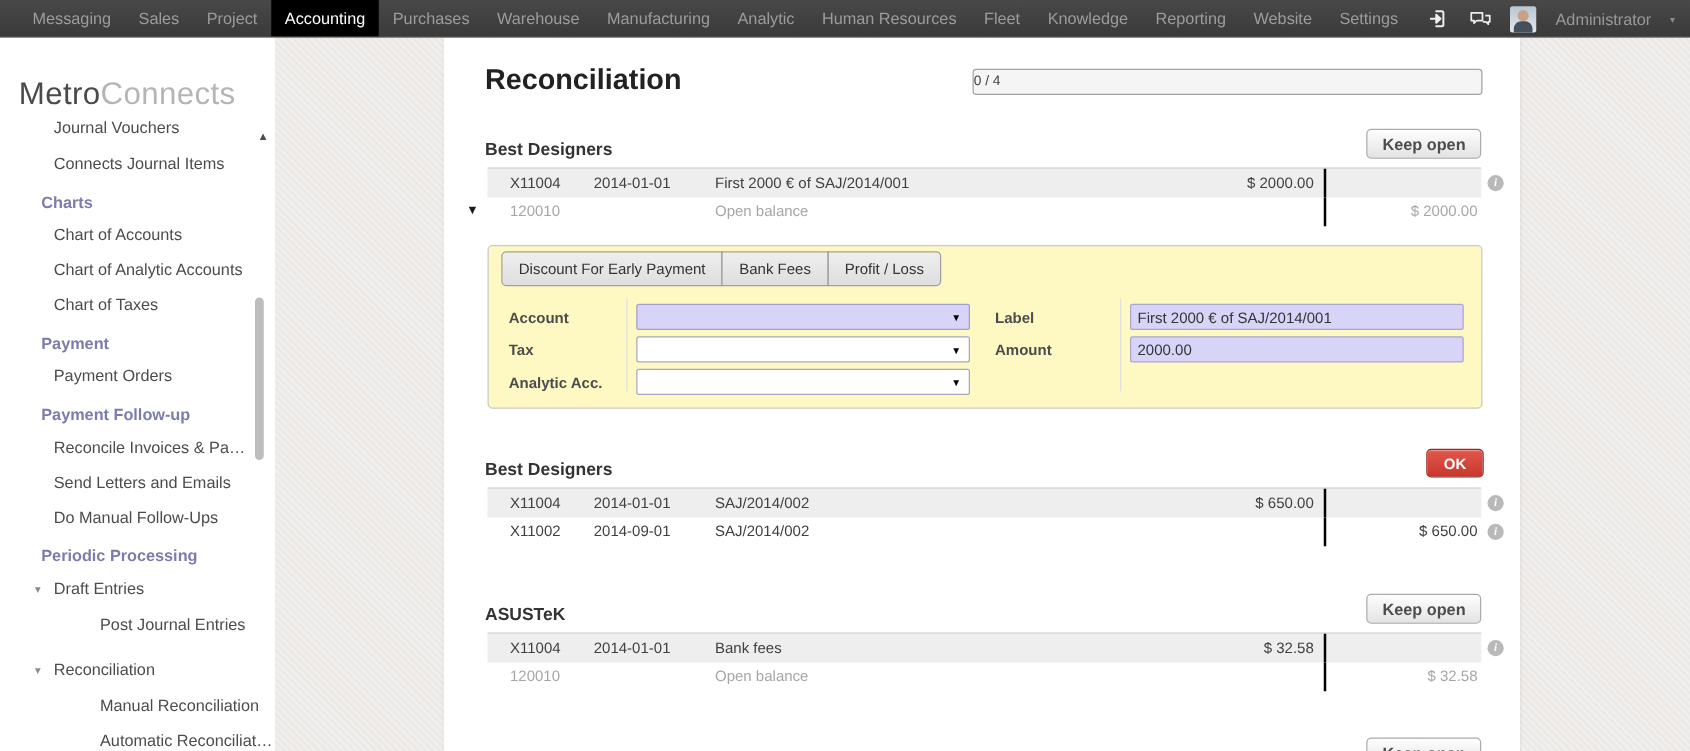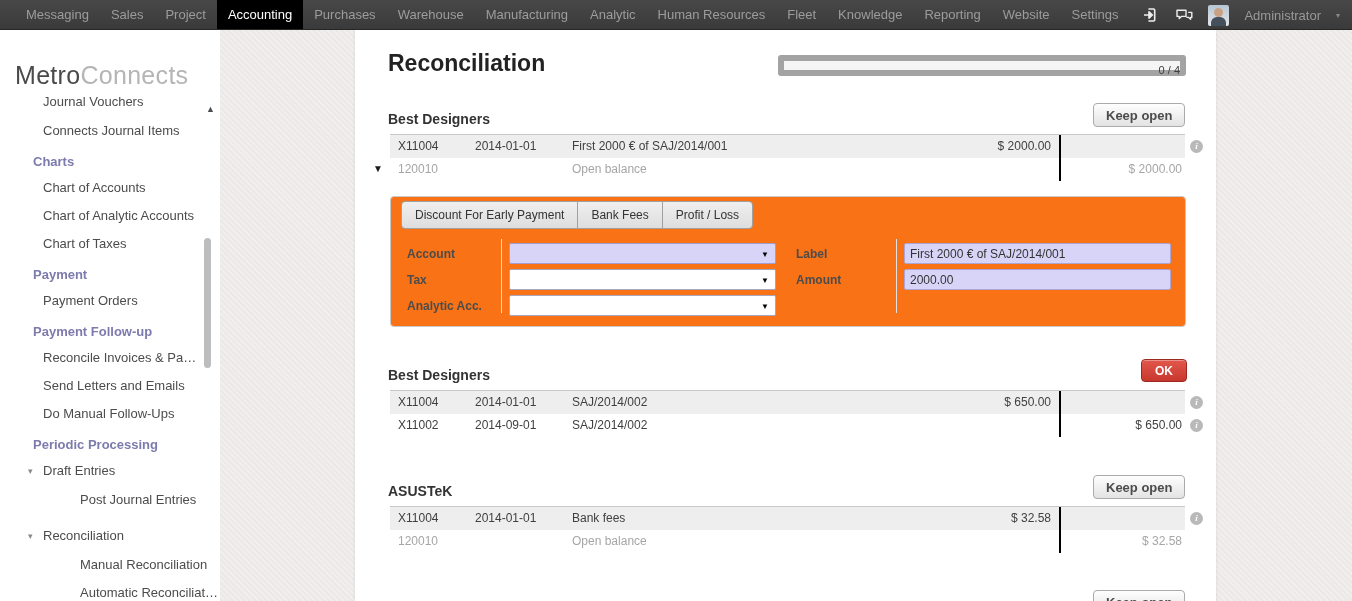--- a/index.html
+++ b/index.html
@@ -40,47 +40,47 @@
   .sb-child { color:#4c4c4c; padding-left:56px; }
   .sb-caret { position:absolute; left:4px; top:0; font-size:9px; color:#8a8a8a; }
   .sb-scroll-up { position:absolute; left:206px; top:74px; font-size:9px; color:#4c4c4c; z-index:4; cursor:pointer; }
   .sb-scrollbar { position:absolute; left:204px; top:208px; width:7px; height:130px; background:#bdbdbd; border-radius:4px; z-index:4; cursor:pointer; }
 
   
   .main { position:absolute; left:355px; top:30px; width:861px; height:571px; background:#fff;
     box-shadow:0 0 3px rgba(0,0,0,0.1); overflow:hidden; z-index:5; }
   .page-title { position:absolute; left:33px; top:20px; font-size:23px; font-weight:bold; color:#222; }
   .progress { position:absolute; left:423px; top:25px; width:408px; height:21px; background:#f5f5f5;
-    border:6px solid #a3a3a3; border-radius:3px; text-align:right; line-height:19px; font-size:11px; color:#404040; }
+    border:1px solid #a3a3a3; border-radius:3px; text-align:left; line-height:19px; font-size:11px; color:#404040; }
 
   .sec-head { position:absolute; font-size:14px; font-weight:bold; color:#333; }
   .btn-gray { position:absolute; height:24px; padding:0 12px; background:linear-gradient(#fefefe,#e3e3e3);
     border:1px solid #ababab; border-radius:4px; font-weight:bold; font-size:13px; color:#4c4c4c;
     font-family:"Liberation Sans", sans-serif; cursor:pointer; }
   .btn-red { position:absolute; height:23px; padding:0 13px; background:linear-gradient(#e2574c,#c8372d);
     border:1px solid #9c2921; border-radius:4px; font-weight:bold; font-size:12px; color:#fff;
     box-shadow:inset 0 1px rgba(255,255,255,0.35); font-family:"Liberation Sans", sans-serif; cursor:pointer; }
 
   .tbl { position:absolute; left:35px; width:795px; border-top:1px solid #c9c9c9; }
   .trow { display:flex; height:23px; line-height:23px; font-size:12px; color:#404040; cursor:pointer; }
   .trow.stripe { background:#eeeeee; }
   .trow.muted span { color:#a6a6a6; }
-  .c-ref { width:85px; padding-left:8px; }
+  .c-ref { width:85px; padding-left:18px; }
   .c-date { width:97px; }
   .c-label { flex:1; overflow:hidden; white-space:nowrap; }
   .c-debit { width:120px; text-align:right; padding-right:8px; }
   .c-credit { width:126px; text-align:right; padding-right:3px; border-left:2px solid #000; }
   .info { position:absolute; right:-18px; width:13px; height:13px; border-radius:50%; background:#b9b9b9;
     color:#fff; font-size:9px; font-weight:bold; font-style:italic; text-align:center; line-height:13px;
     font-family:"Liberation Serif", serif; cursor:pointer; }
   .expander { position:absolute; left:-17px; font-size:10px; color:#1a1a1a; cursor:pointer; }
 
   
   .edit-panel { position:absolute; left:35px; top:166px; width:796px; height:131px;
-    border:1px solid #c9c9c9; border-radius:4px; background:#f97316; }
+    border:1px solid #c9c9c9; border-radius:4px; background:#fef9c3; }
   .tabs { position:absolute; left:10px; top:4px; display:flex; }
   .tab { height:28px; line-height:26px; padding:0 13px; background:linear-gradient(#efefef,#dedede);
     border:1px solid #a0a0a0; font-size:12px; color:#333; cursor:pointer; margin-left:-1px; white-space:nowrap; }
   .tab:first-child { border-radius:4px 0 0 4px; margin-left:0; }
   .tab:last-child { border-radius:0 4px 4px 0;text-align:center; }
   .fsep { position:absolute; width:1px; background:#e0e0e0; top:42px; height:74px; }
   .flabel { position:absolute; font-size:12px; font-weight:bold; color:#4c4c4c; height:18px; line-height:18px; }
   .fselect { position:absolute; left:118px; width:267px; height:21px; border:1px solid #a8a8bd; border-radius:2px;
     background:#fff; cursor:pointer; }
   .fselect.required { background:#d8d4f8; border-color:#a29dd0; }

